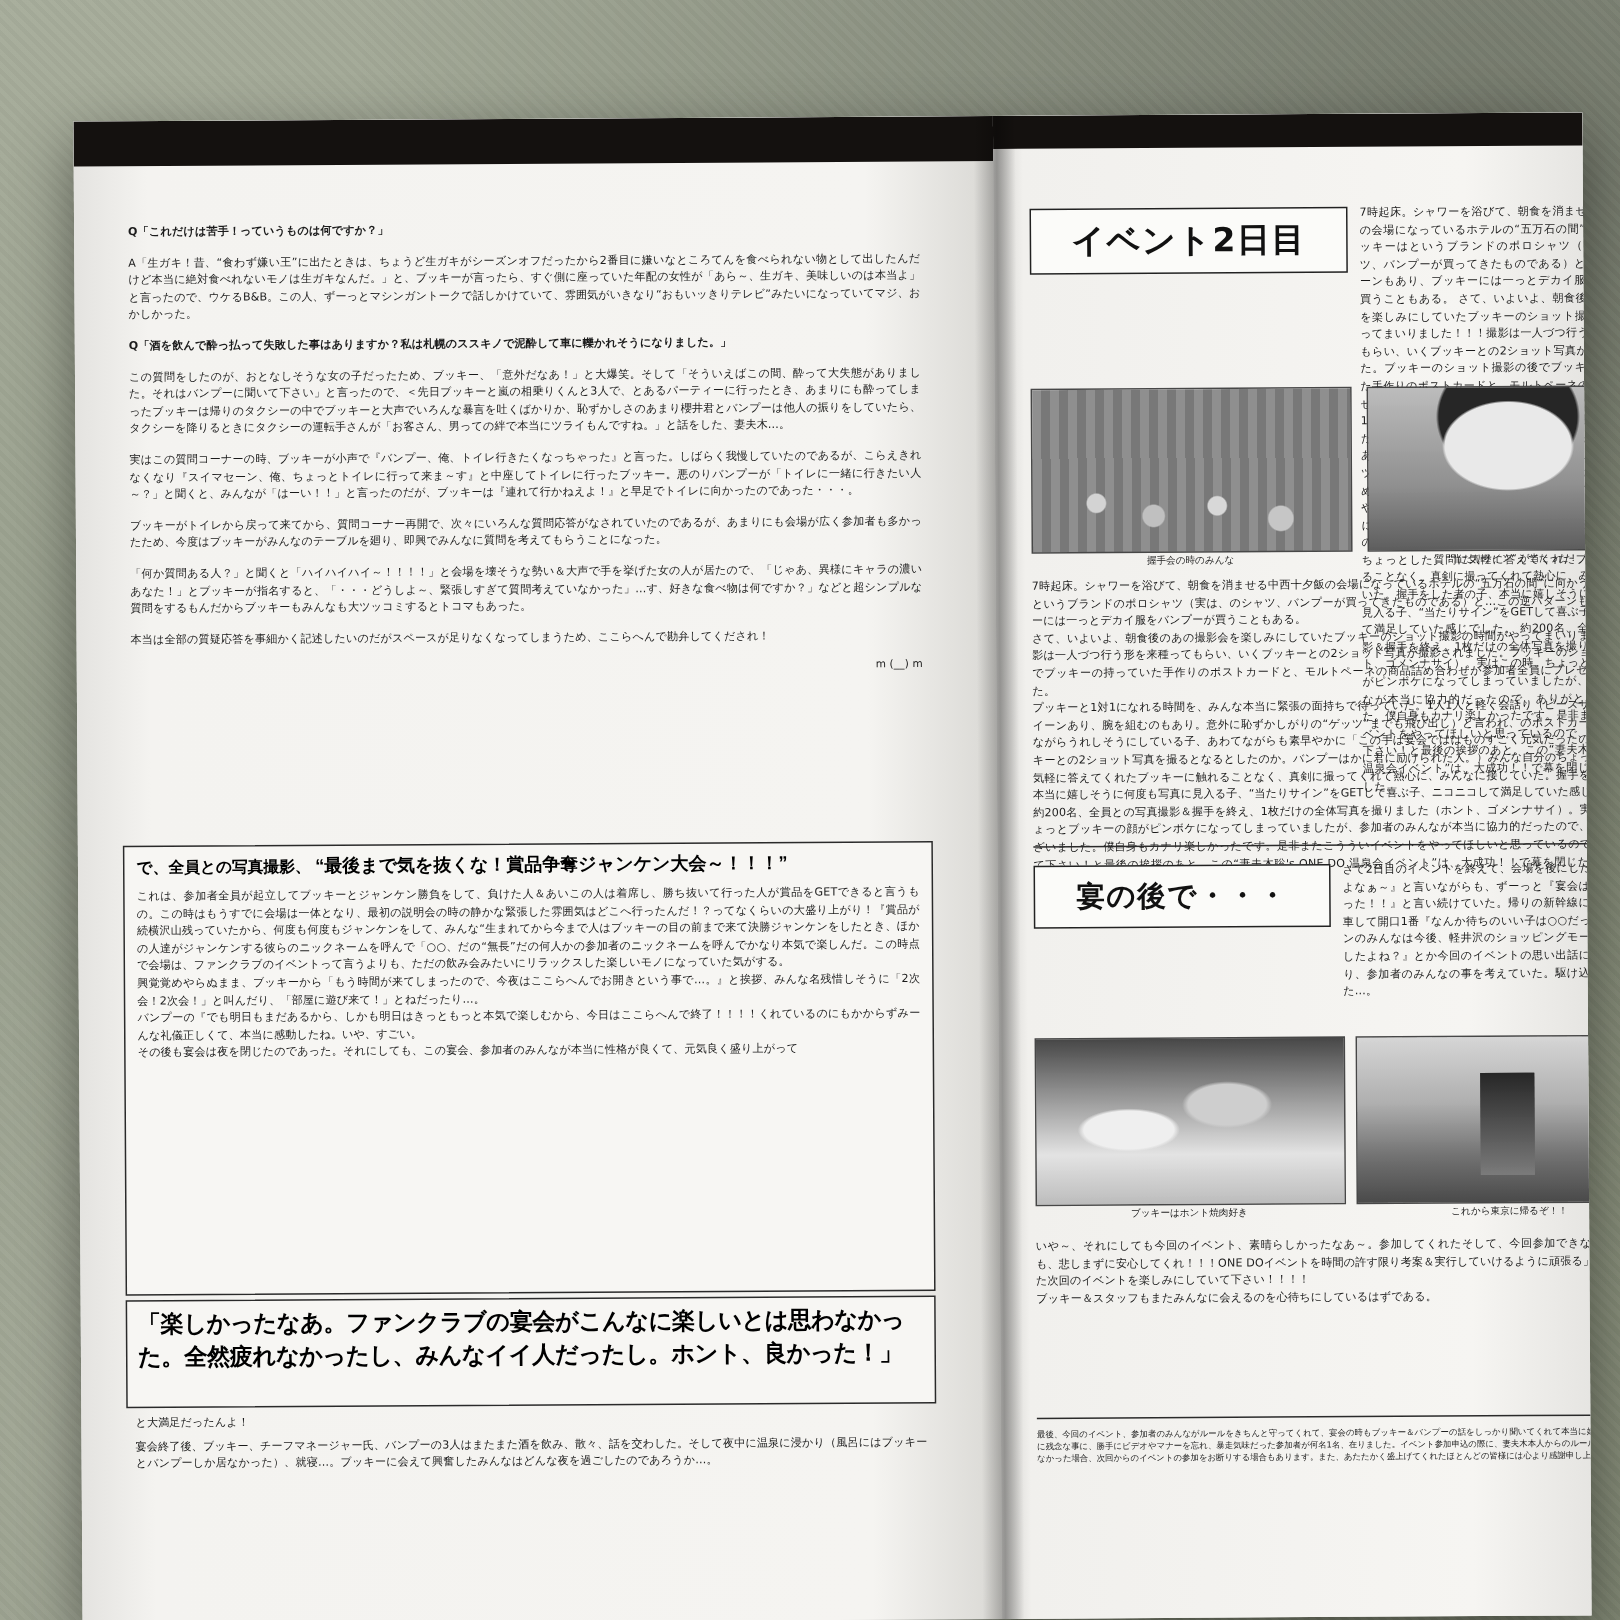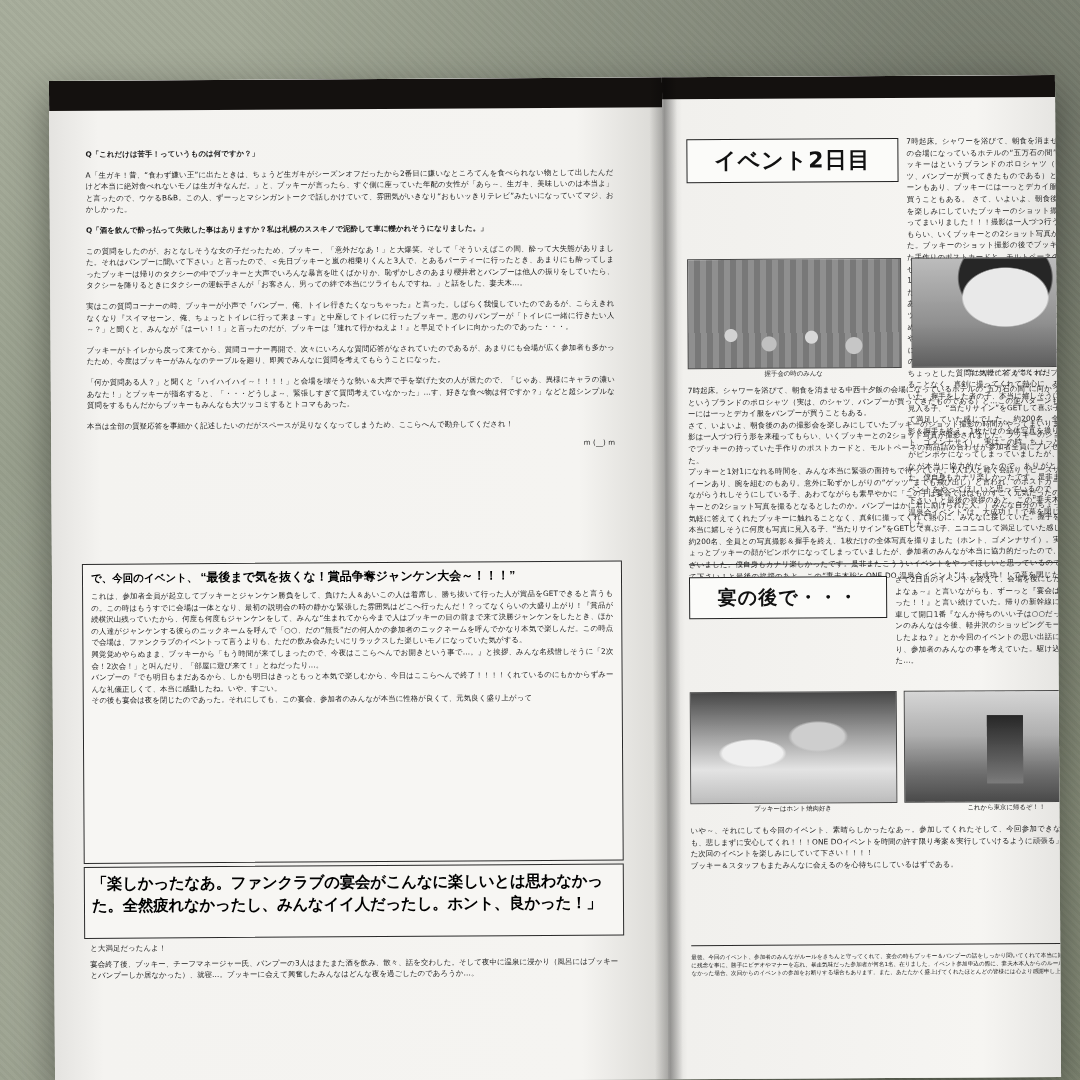--- a/index.html
+++ b/index.html
@@ -175,21 +175,21 @@
       <p>この質問をしたのが、おとなしそうな女の子だったため、ブッキー、「意外だなあ！」と大爆笑。そして「そういえばこの間、酔って大失態がありました。それはバンプーに聞いて下さい」と言ったので、＜先日ブッキーと嵐の相乗りくんと3人で、とあるパーティーに行ったとき、あまりにも酔ってしまったブッキーは帰りのタクシーの中でブッキーと大声でいろんな暴言を吐くばかりか、恥ずかしさのあまり櫻井君とバンプーは他人の振りをしていたら、タクシーを降りるときにタクシーの運転手さんが「お客さん、男っての絆で本当にツライもんですね。」と話をした、妻夫木…。</p>
       <p>実はこの質問コーナーの時、ブッキーが小声で『バンプー、俺、トイレ行きたくなっちゃった』と言った。しばらく我慢していたのであるが、こらえきれなくなり『スイマセーン、俺、ちょっとトイレに行って来ま～す』と中座してトイレに行ったブッキー。悪のりバンプーが「トイレに一緒に行きたい人～？」と聞くと、みんなが「はーい！！」と言ったのだが、ブッキーは『連れて行かねえよ！』と早足でトイレに向かったのであった・・・。</p>
       <p>ブッキーがトイレから戻って来てから、質問コーナー再開で、次々にいろんな質問応答がなされていたのであるが、あまりにも会場が広く参加者も多かったため、今度はブッキーがみんなのテーブルを廻り、即興でみんなに質問を考えてもらうことになった。</p>
       <p>「何か質問ある人？」と聞くと「ハイハイハイ～！！！！」と会場を壊そうな勢い＆大声で手を挙げた女の人が居たので、「じゃあ、異様にキャラの濃いあなた！」とブッキーが指名すると、「・・・どうしよ～、緊張しすぎて質問考えていなかった」…す、好きな食べ物は何ですか？」などと超シンプルな質問をするもんだからブッキーもみんなも大ツッコミするとトコマもあった。</p>
       <p>本当は全部の質疑応答を事細かく記述したいのだがスペースが足りなくなってしまうため、ここらへんで勘弁してくだされ！</p>
       <p class="sig">m (__) m</p>
     </div>
 
     <div class="framed" style="left:30px;top:483px;width:540px;height:300px;">
       <p class="game-title">
-        <span>で、今回のイベント、</span>
+        <span>で、全員との写真撮影、</span>
         <span class="hi">“最後まで気を抜くな！賞品争奪ジャンケン大会～！！！”</span>
       </p>
       <div class="col" style="position:static;width:100%;white-space:pre-line;">これは、参加者全員が起立してブッキーとジャンケン勝負をして、負けた人＆あいこの人は着席し、勝ち抜いて行った人が賞品をGETできると言うもの。この時はもうすでに会場は一体となり、最初の説明会の時の静かな緊張した雰囲気はどこへ行ったんだ！？ってなくらいの大盛り上がり！『賞品が続横沢山残っていたから、何度も何度もジャンケンをして、みんな“生まれてから今まで人はブッキーの目の前まで来て決勝ジャンケンをしたとき、ほかの人達がジャンケンする彼らのニックネームを呼んで「○○、だの“無長”だの何人かの参加者のニックネームを呼んでかなり本気で楽しんだ。この時点で会場は、ファンクラブのイベントって言うよりも、ただの飲み会みたいにリラックスした楽しいモノになっていた気がする。
 興覚覚めやらぬまま、ブッキーから「もう時間が来てしまったので、今夜はここらへんでお開きという事で…。』と挨拶、みんな名残惜しそうに「2次会！2次会！」と叫んだり、「部屋に遊び来て！」とねだったり…。
 バンプーの『でも明日もまだあるから、しかも明日はきっともっと本気で楽しむから、今日はここらへんで終了！！！！くれているのにもかからずみーんな礼儀正しくて、本当に感動したね。いや、すごい。
 その後も宴会は夜を閉じたのであった。それにしても、この宴会、参加者のみんなが本当に性格が良くて、元気良く盛り上がって</div>
     </div>
 
     <div class="framed" style="left:30px;top:786px;width:540px;height:72px;padding:5px 7px;">
       <p class="shout">「楽しかったなあ。ファンクラブの宴会がこんなに楽しいとは思わなかった。全然疲れなかったし、みんなイイ人だったし。ホント、良かった！」</p>

